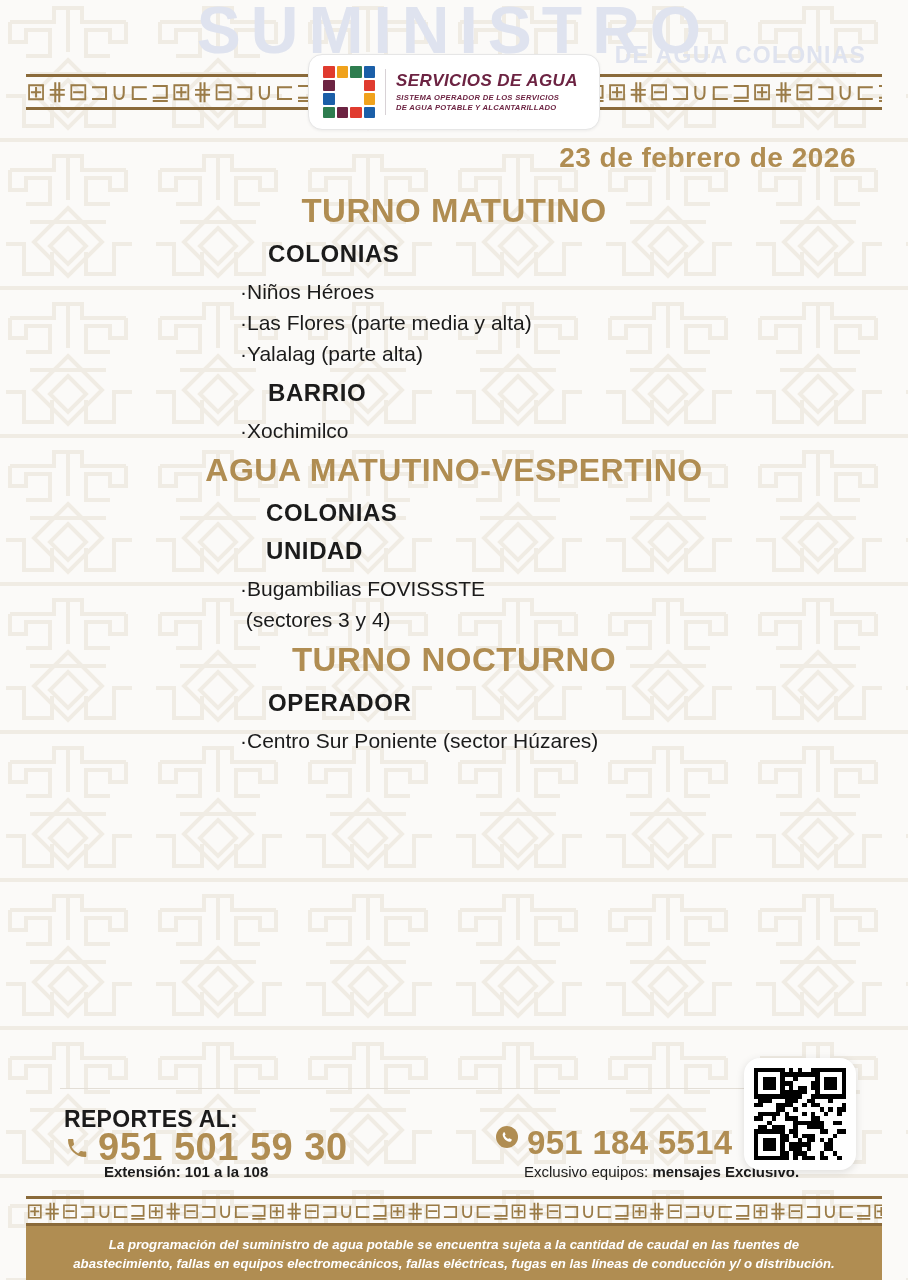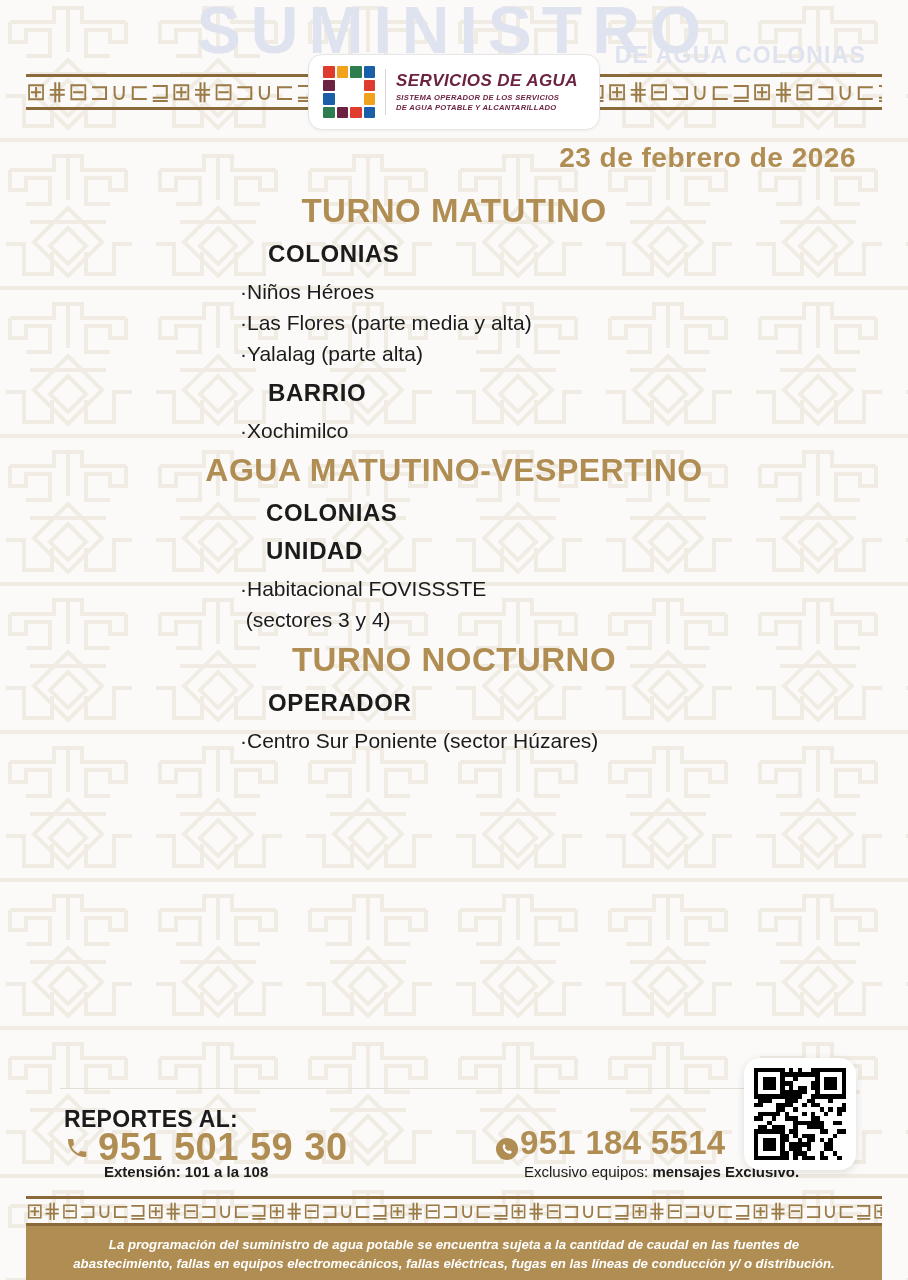--- a/index.html
+++ b/index.html
@@ -200,21 +200,22 @@
     top: 1163px;
     font-size: 15px;
     font-weight: 700;
     color: #1b1b1b;
   }
   .phone2 {
     position: absolute;
     left: 494px;
     top: 1124px;
     display: flex;
-    align-items: flex-end;
+    align-items: flex-start;
+    gap: 7px;
   }
   .phone2 .num {
     font-size: 33px;
     font-weight: 800;
     color: #b08d52;
     letter-spacing: .3px;
   }
   .excl {
     position: absolute;
     left: 524px;
@@ -366,21 +367,21 @@
       </div>
     </div>
 
     <div>
       <div class="shift-title wide">AGUA MATUTINO-VESPERTINO</div>
 
       <div class="cat-title c2">COLONIAS</div>
 
       <div class="cat-title c2">UNIDAD</div>
       <div class="items">
-        <div>·Habitacional FOVISSSTE</div>
+        <div>·Bugambilias FOVISSSTE</div>
         <div> (sectores 3 y 4)</div>
       </div>
     </div>
 
     <div>
       <div class="shift-title">TURNO NOCTURNO</div>
 
       <div class="cat-title">OPERADOR</div>
       <div class="items">
         <div>·Centro Sur Poniente (sector Húzares)</div>

